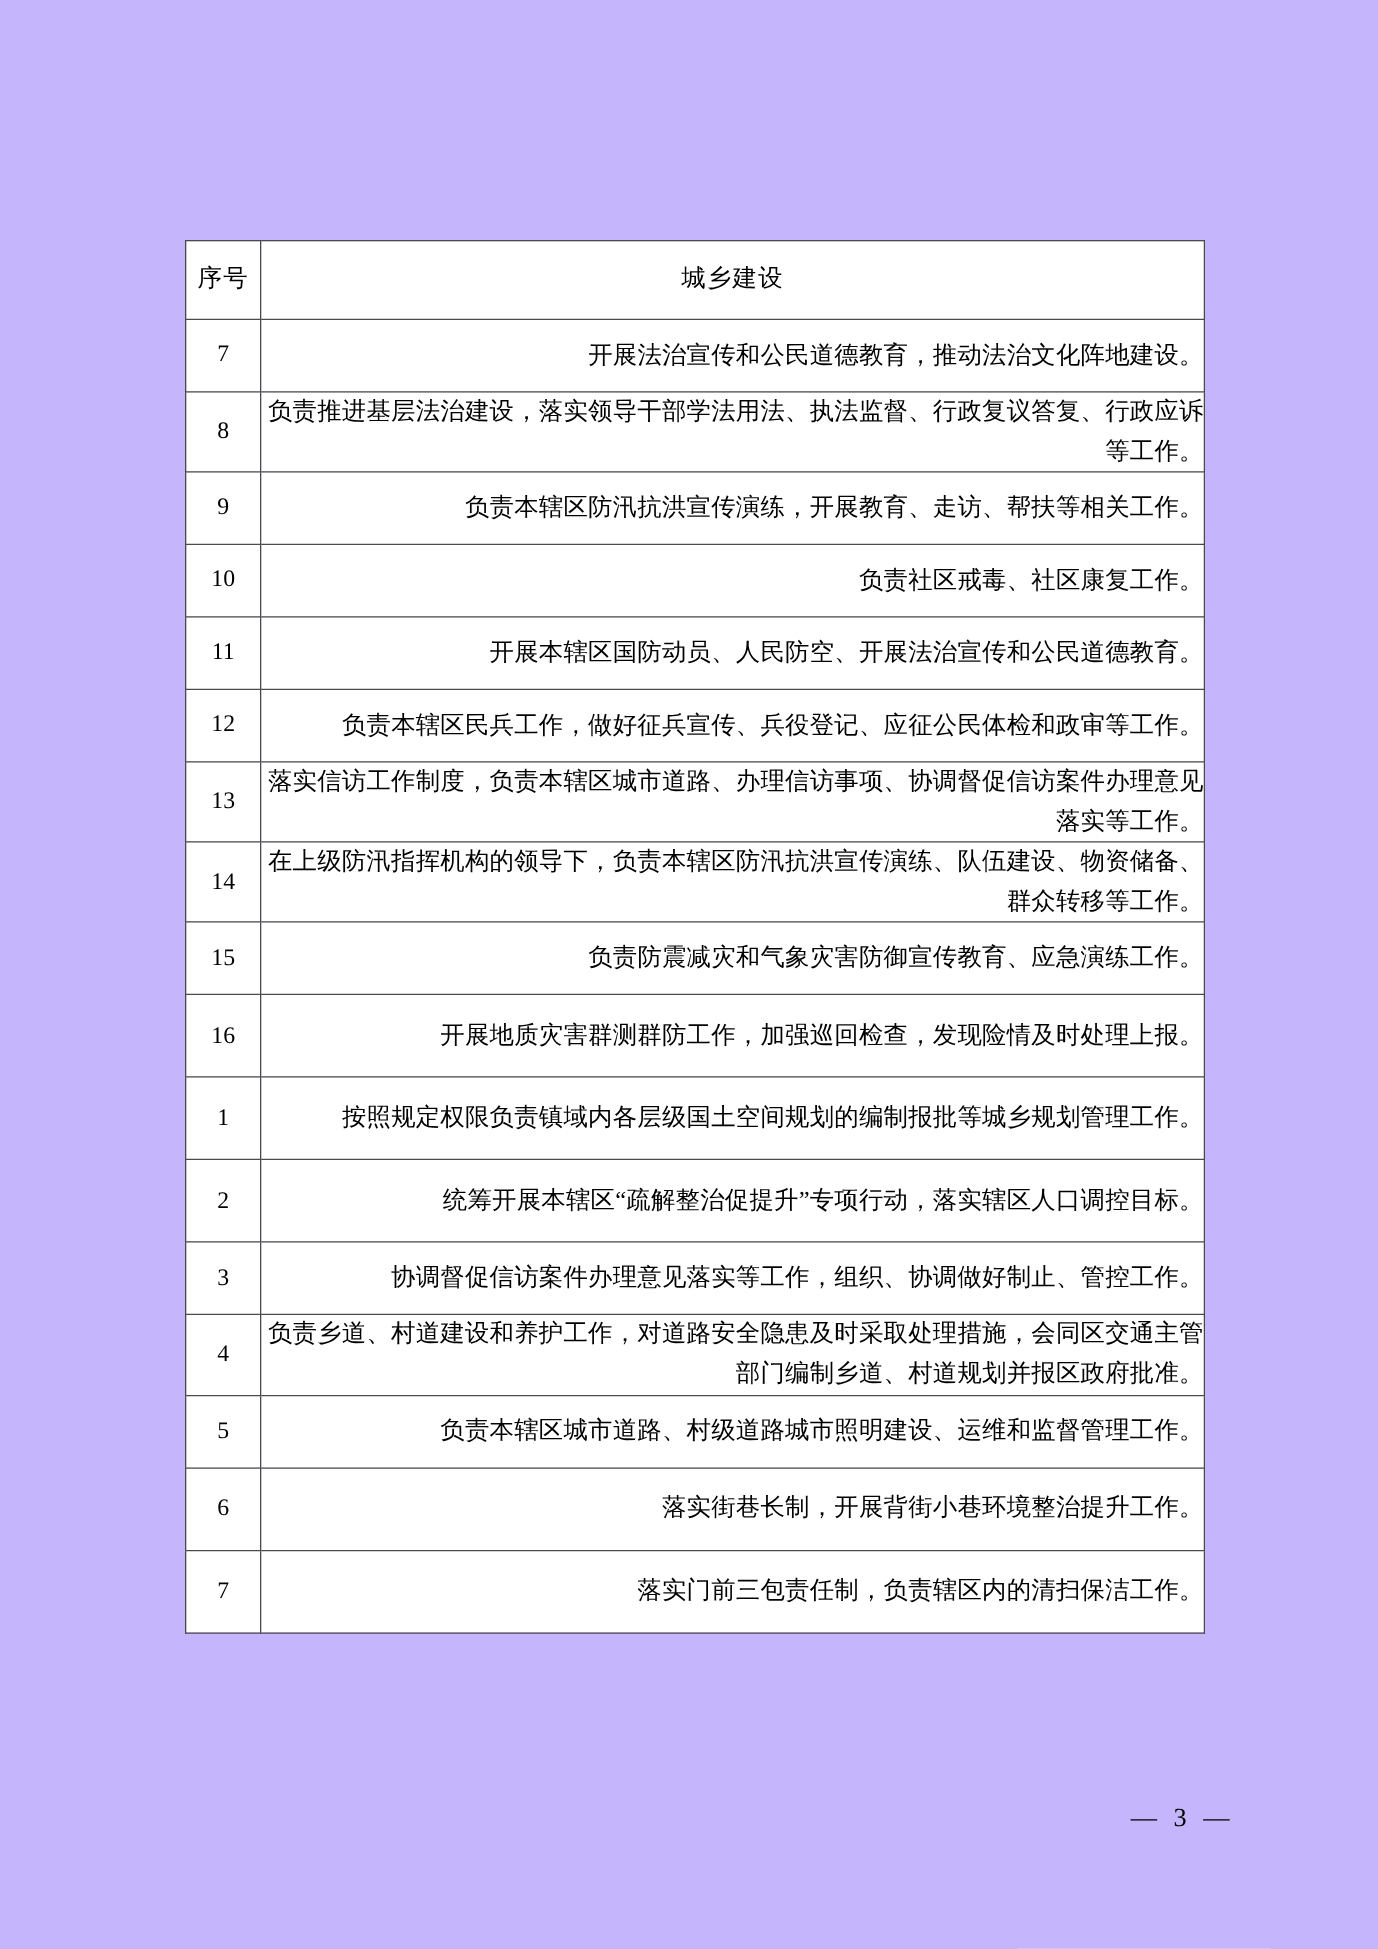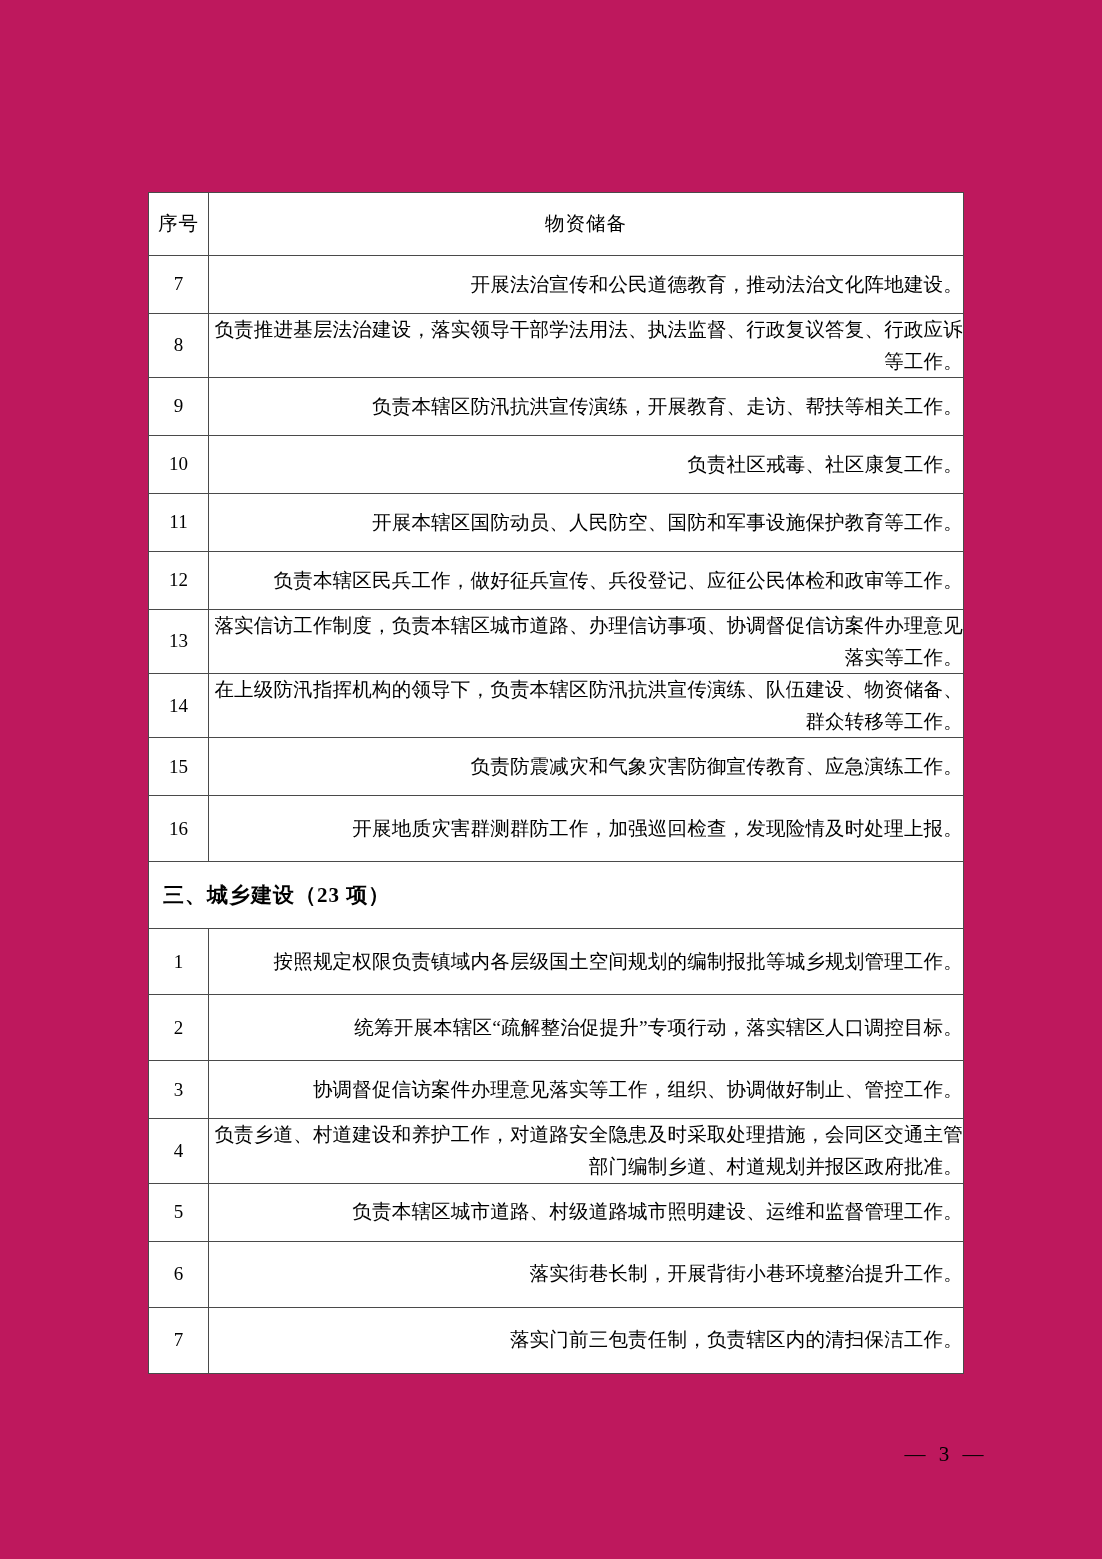--- a/index.html
+++ b/index.html
@@ -14,21 +14,21 @@
     font-family: "Liberation Serif", "DejaVu Serif", serif;
     color: #000000;
     overflow: hidden;
   }
 
   .page {
     position: absolute;
     left: 0; top: 0;
     width: 1102px;
     height: 1559px;
-    background: #be185d;
+    background: #c4b5fd;
   }
 
   .doc-table {
     position: absolute;
     left: 148px;
     top: 192px;
     width: 815px;
     border-collapse: collapse;
     table-layout: fixed;
   }
@@ -107,21 +107,21 @@
 
   <table class="doc-table">
     <colgroup>
       <col class="col-num">
       <col class="col-name">
     </colgroup>
     <tbody>
 
       <tr>
         <td class="hdr-num">序号</td>
-        <td class="hdr-name">物资储备</td>
+        <td class="hdr-name">城乡建设</td>
       </tr>
 
       <tr class="r-1line">
         <td class="cell-num">7</td>
         <td class="cell-name">开展法治宣传和公民道德教育，推动法治文化阵地建设。</td>
       </tr>
 
       <tr class="r-2line">
         <td class="cell-num">8</td>
         <td class="cell-name">负责推进基层法治建设，落实领导干部学法用法、执法监督、行政复议答复、行政应诉等工作。</td>
@@ -132,21 +132,21 @@
         <td class="cell-name">负责本辖区防汛抗洪宣传演练，开展教育、走访、帮扶等相关工作。</td>
       </tr>
 
       <tr class="r-1line">
         <td class="cell-num">10</td>
         <td class="cell-name">负责社区戒毒、社区康复工作。</td>
       </tr>
 
       <tr class="r-1line">
         <td class="cell-num">11</td>
-        <td class="cell-name">开展本辖区国防动员、人民防空、国防和军事设施保护教育等工作。</td>
+        <td class="cell-name">开展本辖区国防动员、人民防空、开展法治宣传和公民道德教育。</td>
       </tr>
 
       <tr class="r-1line">
         <td class="cell-num">12</td>
         <td class="cell-name">负责本辖区民兵工作，做好征兵宣传、兵役登记、应征公民体检和政审等工作。</td>
       </tr>
 
       <tr class="r-2line">
         <td class="cell-num">13</td>
         <td class="cell-name">落实信访工作制度，负责本辖区城市道路、办理信访事项、协调督促信访案件办理意见落实等工作。</td>
@@ -160,23 +160,20 @@
       <tr class="r-1line">
         <td class="cell-num">15</td>
         <td class="cell-name">负责防震减灾和气象灾害防御宣传教育、应急演练工作。</td>
       </tr>
 
       <tr class="r-tall">
         <td class="cell-num">16</td>
         <td class="cell-name">开展地质灾害群测群防工作，加强巡回检查，发现险情及时处理上报。</td>
       </tr>
 
-      <tr class="section-row">
-        <td colspan="2">三、城乡建设（23 项）</td>
-      </tr>
 
       <tr class="r-tall">
         <td class="cell-num">1</td>
         <td class="cell-name">按照规定权限负责镇域内各层级国土空间规划的编制报批等城乡规划管理工作。</td>
       </tr>
 
       <tr class="r-tall">
         <td class="cell-num">2</td>
         <td class="cell-name">统筹开展本辖区“疏解整治促提升”专项行动，落实辖区人口调控目标。</td>
       </tr>

